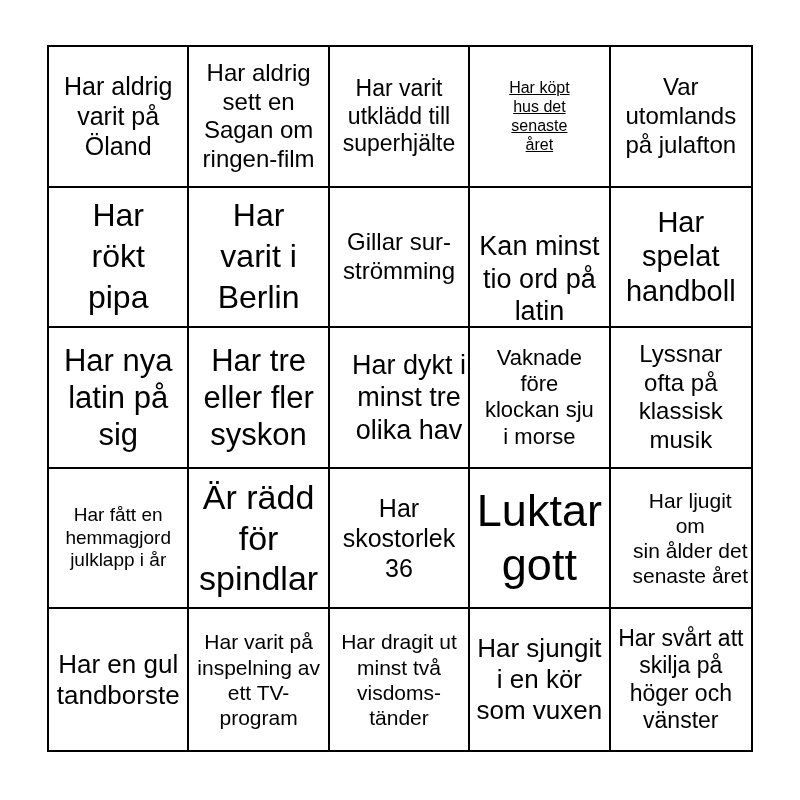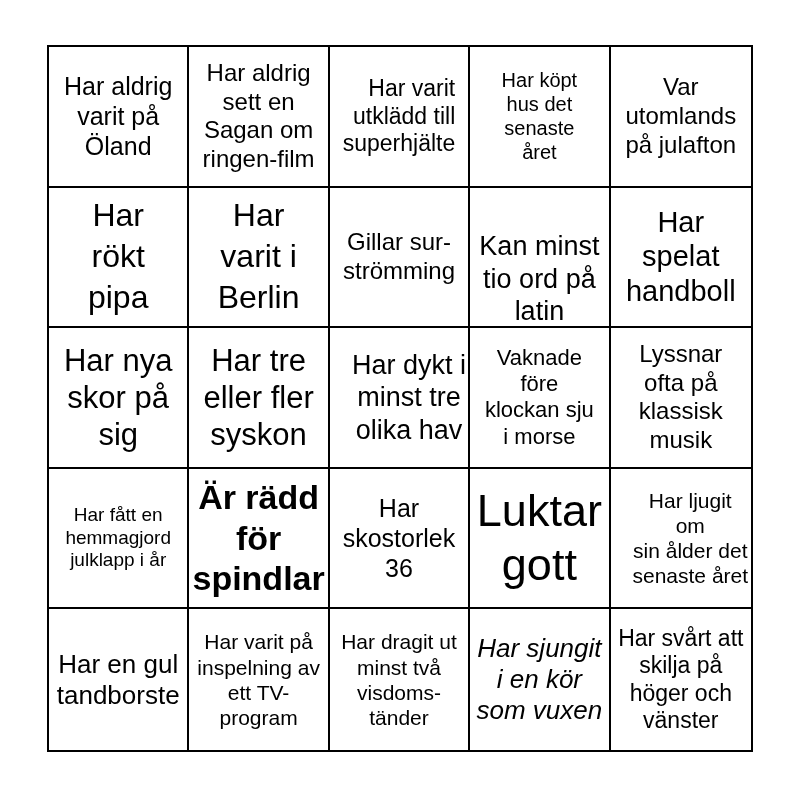--- a/index.html
+++ b/index.html
@@ -45,42 +45,42 @@
   .cell-text {
     display: block;
     text-align: center;
     white-space: pre-line;
     line-height: 1.2;
     color: #000000;
   }
   
   .cell:nth-child(1)  .cell-text { font-size: 25px; }
   .cell:nth-child(2)  .cell-text { font-size: 24px; }
-  .cell:nth-child(3)  .cell-text { font-size: 23px; text-align: right; }
-  .cell:nth-child(4)  .cell-text { font-size: 20px; }
+  .cell:nth-child(3)  .cell-text { font-size: 23px; }
+  .cell:nth-child(4)  .cell-text { font-size: 16px; text-decoration: underline; }
   .cell:nth-child(5)  .cell-text { font-size: 24px; }
   .cell:nth-child(6)  .cell-text { font-size: 32px; line-height: 1.28; }
   .cell:nth-child(7)  .cell-text { font-size: 32px; line-height: 1.28; }
   .cell:nth-child(8)  .cell-text { font-size: 24px; }
   .cell:nth-child(9)  .cell-text { font-size: 27px; margin-top: 44px; }
   .cell:nth-child(10) .cell-text { font-size: 29px; }
   .cell:nth-child(11) .cell-text { font-size: 31px; }
   .cell:nth-child(12) .cell-text { font-size: 31px; }
   .cell:nth-child(13) .cell-text { font-size: 27px; margin-left: 20px; }
   .cell:nth-child(14) .cell-text { font-size: 22px; }
   .cell:nth-child(15) .cell-text { font-size: 24px; }
   .cell:nth-child(16) .cell-text { font-size: 19px; }
-  .cell:nth-child(17) .cell-text { font-size: 34px; font-weight: bold; }
+  .cell:nth-child(17) .cell-text { font-size: 34px; }
   .cell:nth-child(18) .cell-text { font-size: 25px; }
   .cell:nth-child(19) .cell-text { font-size: 45px; }
   .cell:nth-child(20) .cell-text { font-size: 21px; margin-left: 19px; }
   .cell:nth-child(21) .cell-text { font-size: 26px; }
   .cell:nth-child(22) .cell-text { font-size: 21px; }
   .cell:nth-child(23) .cell-text { font-size: 21px; }
-  .cell:nth-child(24) .cell-text { font-size: 26px; font-style: italic; }
+  .cell:nth-child(24) .cell-text { font-size: 26px; }
   .cell:nth-child(25) .cell-text { font-size: 23px; }
 </style>
 </head>
 <body>
 
 <div class="page">
   <div class="grid">
     <div class="cell">
         <span class="cell-text">Har aldrig
 varit på
@@ -127,21 +127,21 @@
 tio ord på
 latin</span>
       </div>
     <div class="cell">
         <span class="cell-text">Har
 spelat
 handboll</span>
       </div>
     <div class="cell">
         <span class="cell-text">Har nya
-skor på
+latin på
 sig</span>
       </div>
     <div class="cell">
         <span class="cell-text">Har tre
 eller fler
 syskon</span>
       </div>
     <div class="cell">
         <span class="cell-text">Har dykt i
 minst tre

